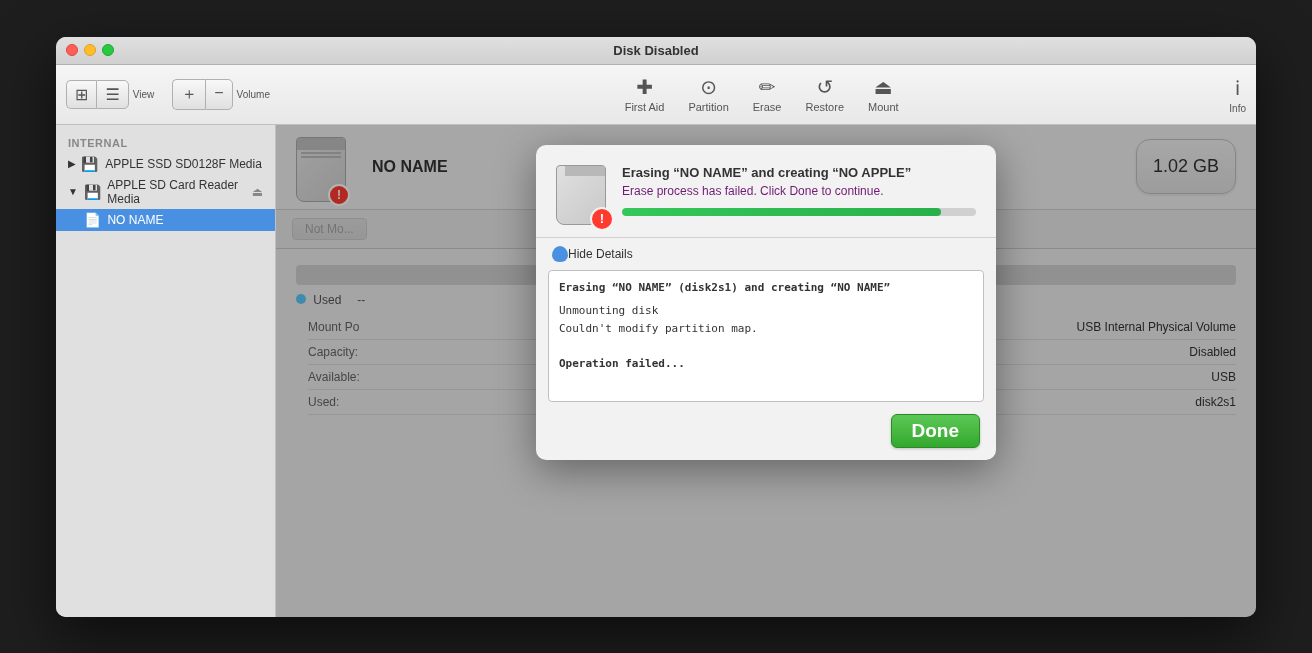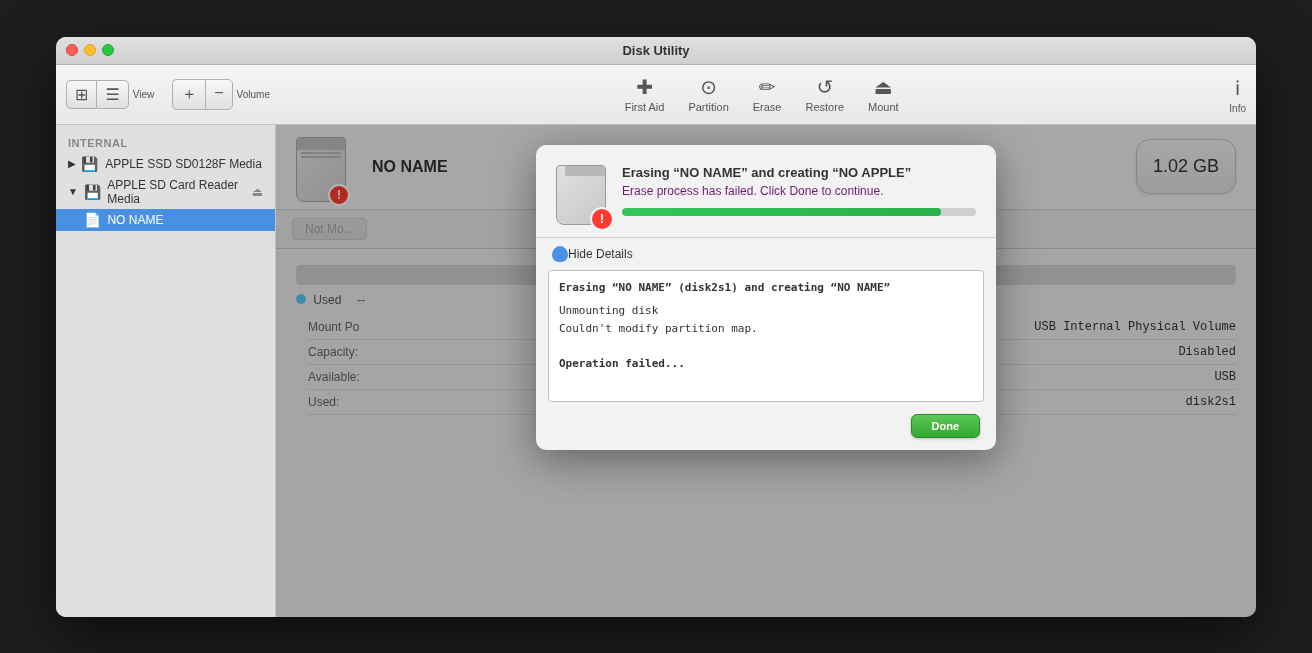--- a/index.html
+++ b/index.html
@@ -279,21 +279,21 @@
       flex-shrink: 0;
       margin-left: 12px;
     }
     .detail-row {
       display: flex;
       justify-content: space-between;
       padding: 5px 0;
       border-bottom: 1px solid #d8d8d8;
     }
     .detail-label { color: #666; }
-    .detail-value { color: #333; text-align: right; font-family: Liberation Mono, monospace; }
+    .detail-value { color: #333; text-align: right; }
     .detail-col {
       display: flex;
       flex-direction: column;
       border-right: 1px solid #d8d8d8;
       padding-right: 16px;
       margin-right: 16px;
     }
     .detail-col:last-child { border-right: none; padding-right: 0; margin-right: 0; }
 
     
@@ -419,39 +419,39 @@
     .modal-footer {
       display: flex;
       justify-content: flex-end;
       padding: 12px 16px;
     }
     .done-btn {
       background: linear-gradient(to bottom, #5bc856, #34a82e);
       border: 1px solid #2a8a24;
       border-radius: 6px;
       color: white;
-      font-size: 11px;
+      font-size: 19px;
       font-weight: 600;
       padding: 5px 20px;
       cursor: pointer;
       box-shadow: 0 1px 3px rgba(0,0,0,0.2);
     }
   </style>
 </head>
 <body>
 
 <div class="window">
 
   <div class="titlebar">
     <div class="traffic-lights">
       <div class="traffic-light tl-close"></div>
       <div class="traffic-light tl-minimize"></div>
       <div class="traffic-light tl-maximize"></div>
     </div>
-    <span class="titlebar-title">Disk Utility</span>
+    <span class="titlebar-title">Disk Disabled</span>
   </div>
 
   <div class="toolbar">
 
     <div style="display:flex; align-items:center; gap:4px; margin-right:12px;">
       <div class="toolbar-btn-group">
         <button class="toolbar-btn toolbar-btn-left">
           <span class="toolbar-icon">⊞</span>
         </button>
         <button class="toolbar-btn toolbar-btn-right">

